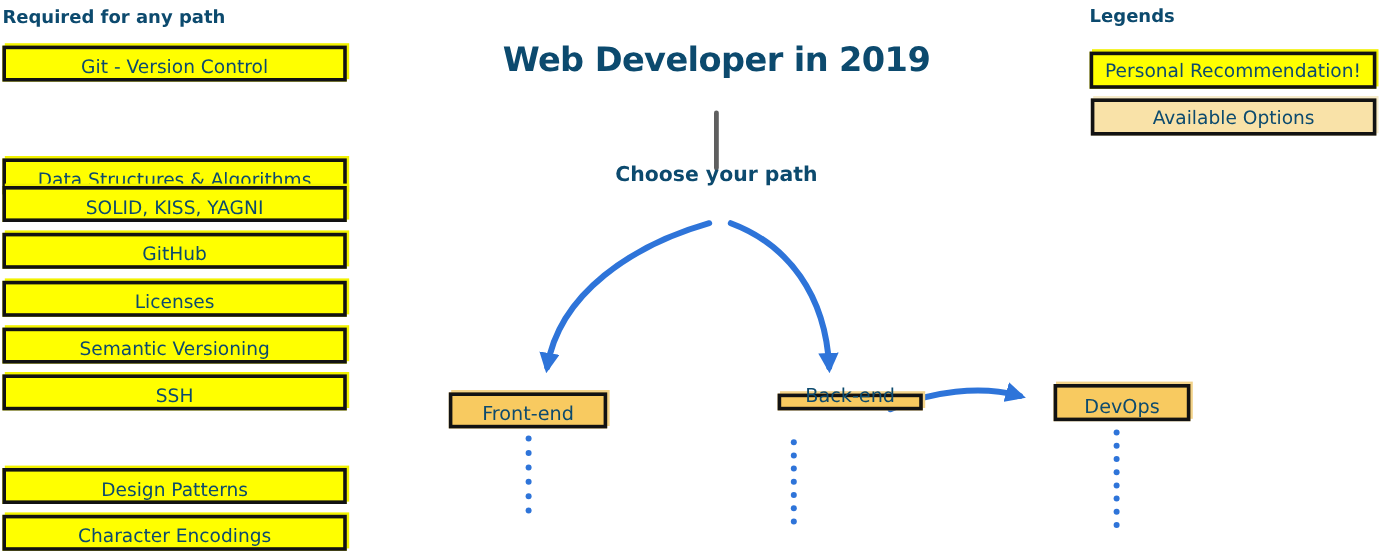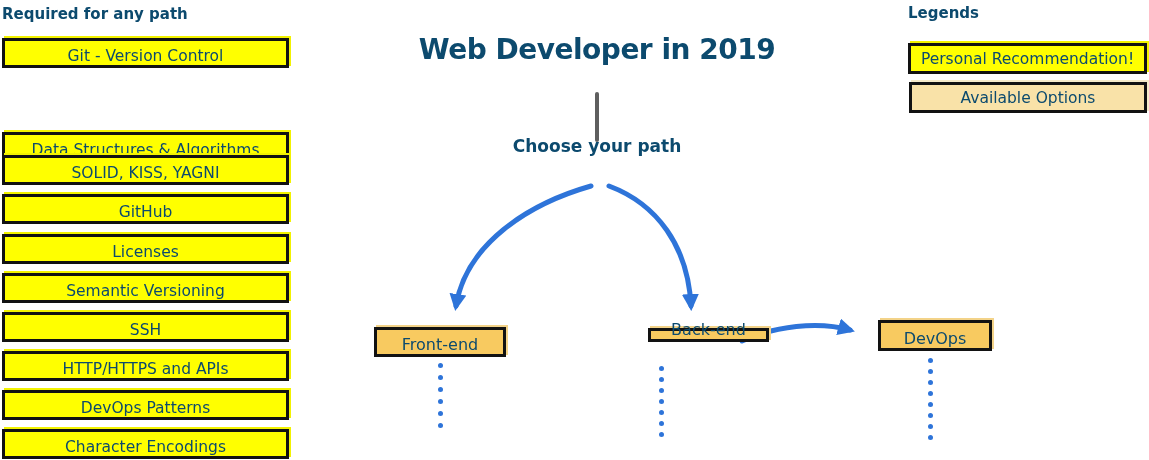--- a/index.html
+++ b/index.html
@@ -77,25 +77,22 @@
     </div>
   <div class="req-box" style="top:234px">
       <span>Licenses</span>
     </div>
   <div class="req-box" style="top:273px">
       <span>Semantic Versioning</span>
     </div>
   <div class="req-box" style="top:312px">
       <span>SSH</span>
     </div>
-  <div class="req-box" style="top:351px">
-      <span>HTTP/HTTPS and APIs</span>
-    </div>
   <div class="req-box" style="top:390px">
-      <span>DevOps Patterns</span>
+      <span>Design Patterns</span>
     </div>
   <div class="req-box" style="top:429px">
       <span>Character Encodings</span>
     </div>
 
   <div class="abs main-title">Web Developer in 2019</div>
   <div class="abs stem"></div>
   <div class="abs choose">Choose your path</div>
 
   <svg class="arrows" width="1149" height="460" viewBox="0 0 1149 460">

